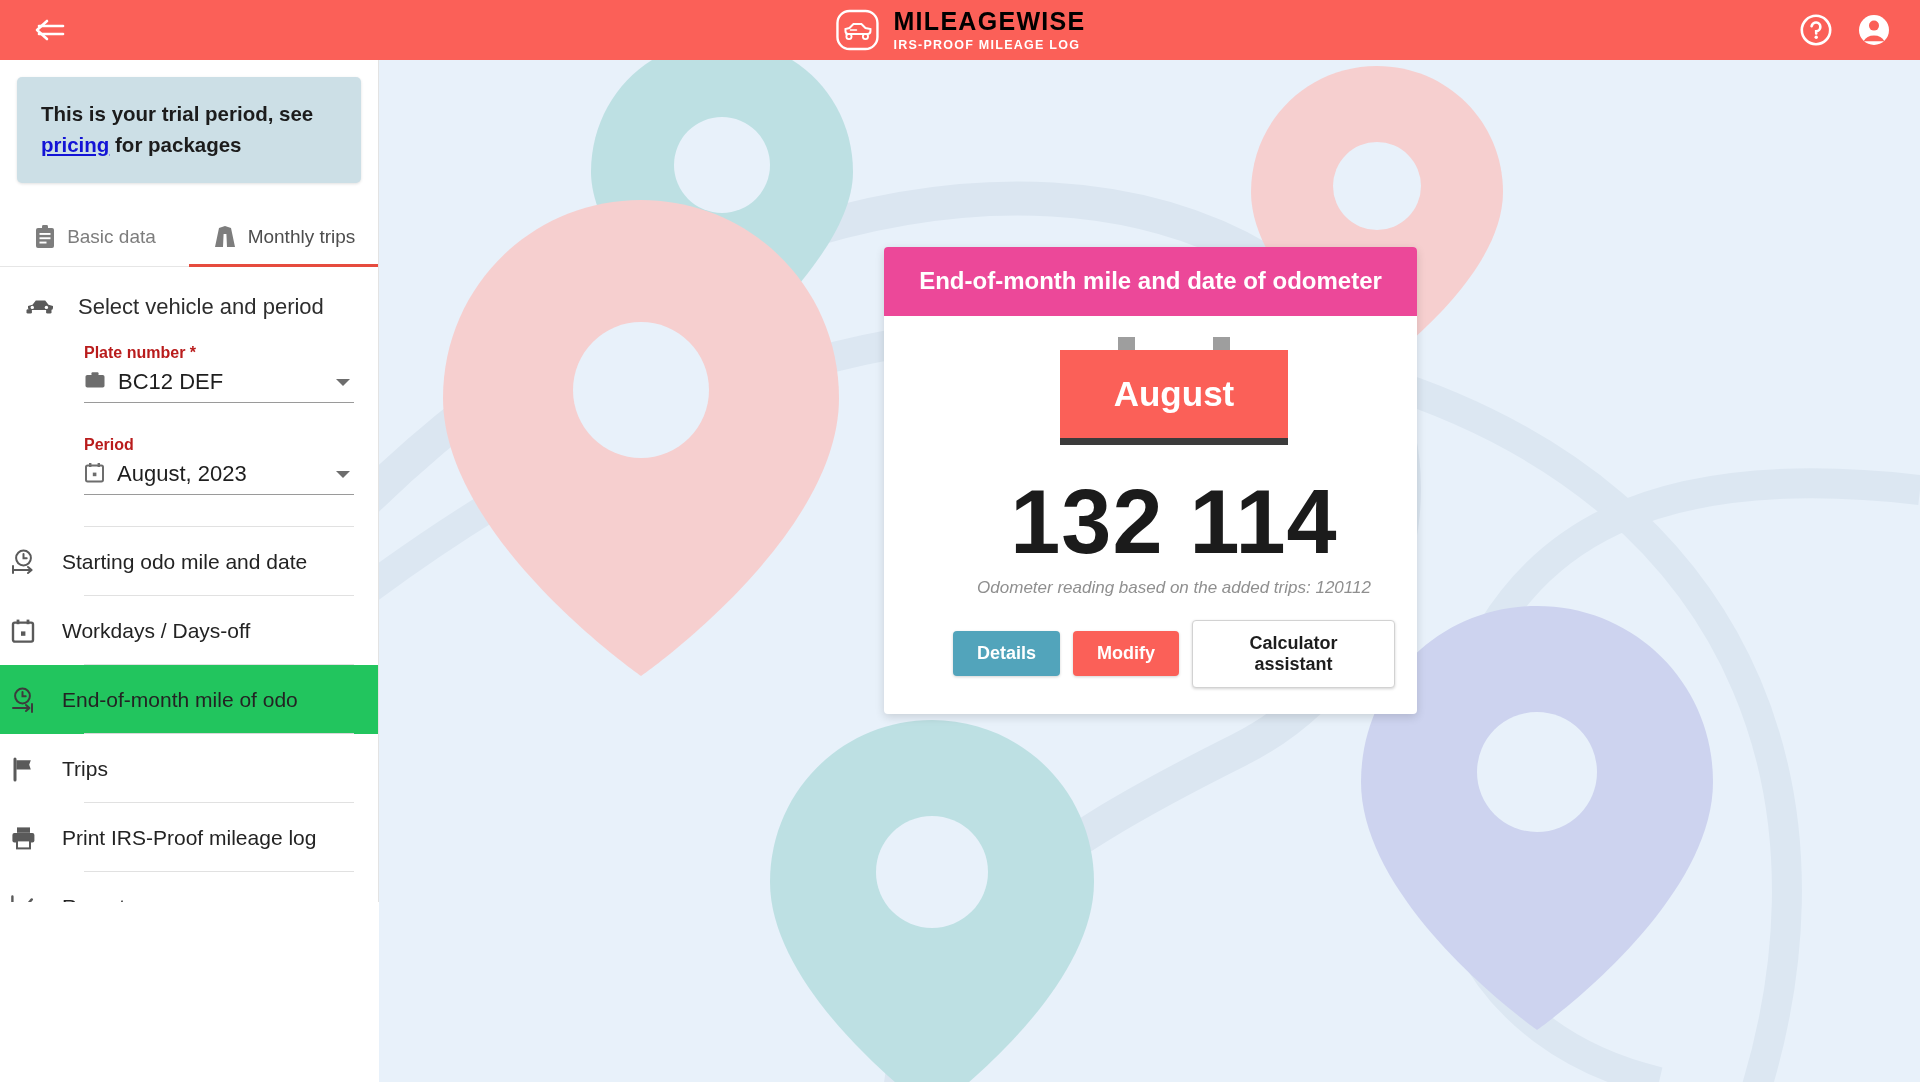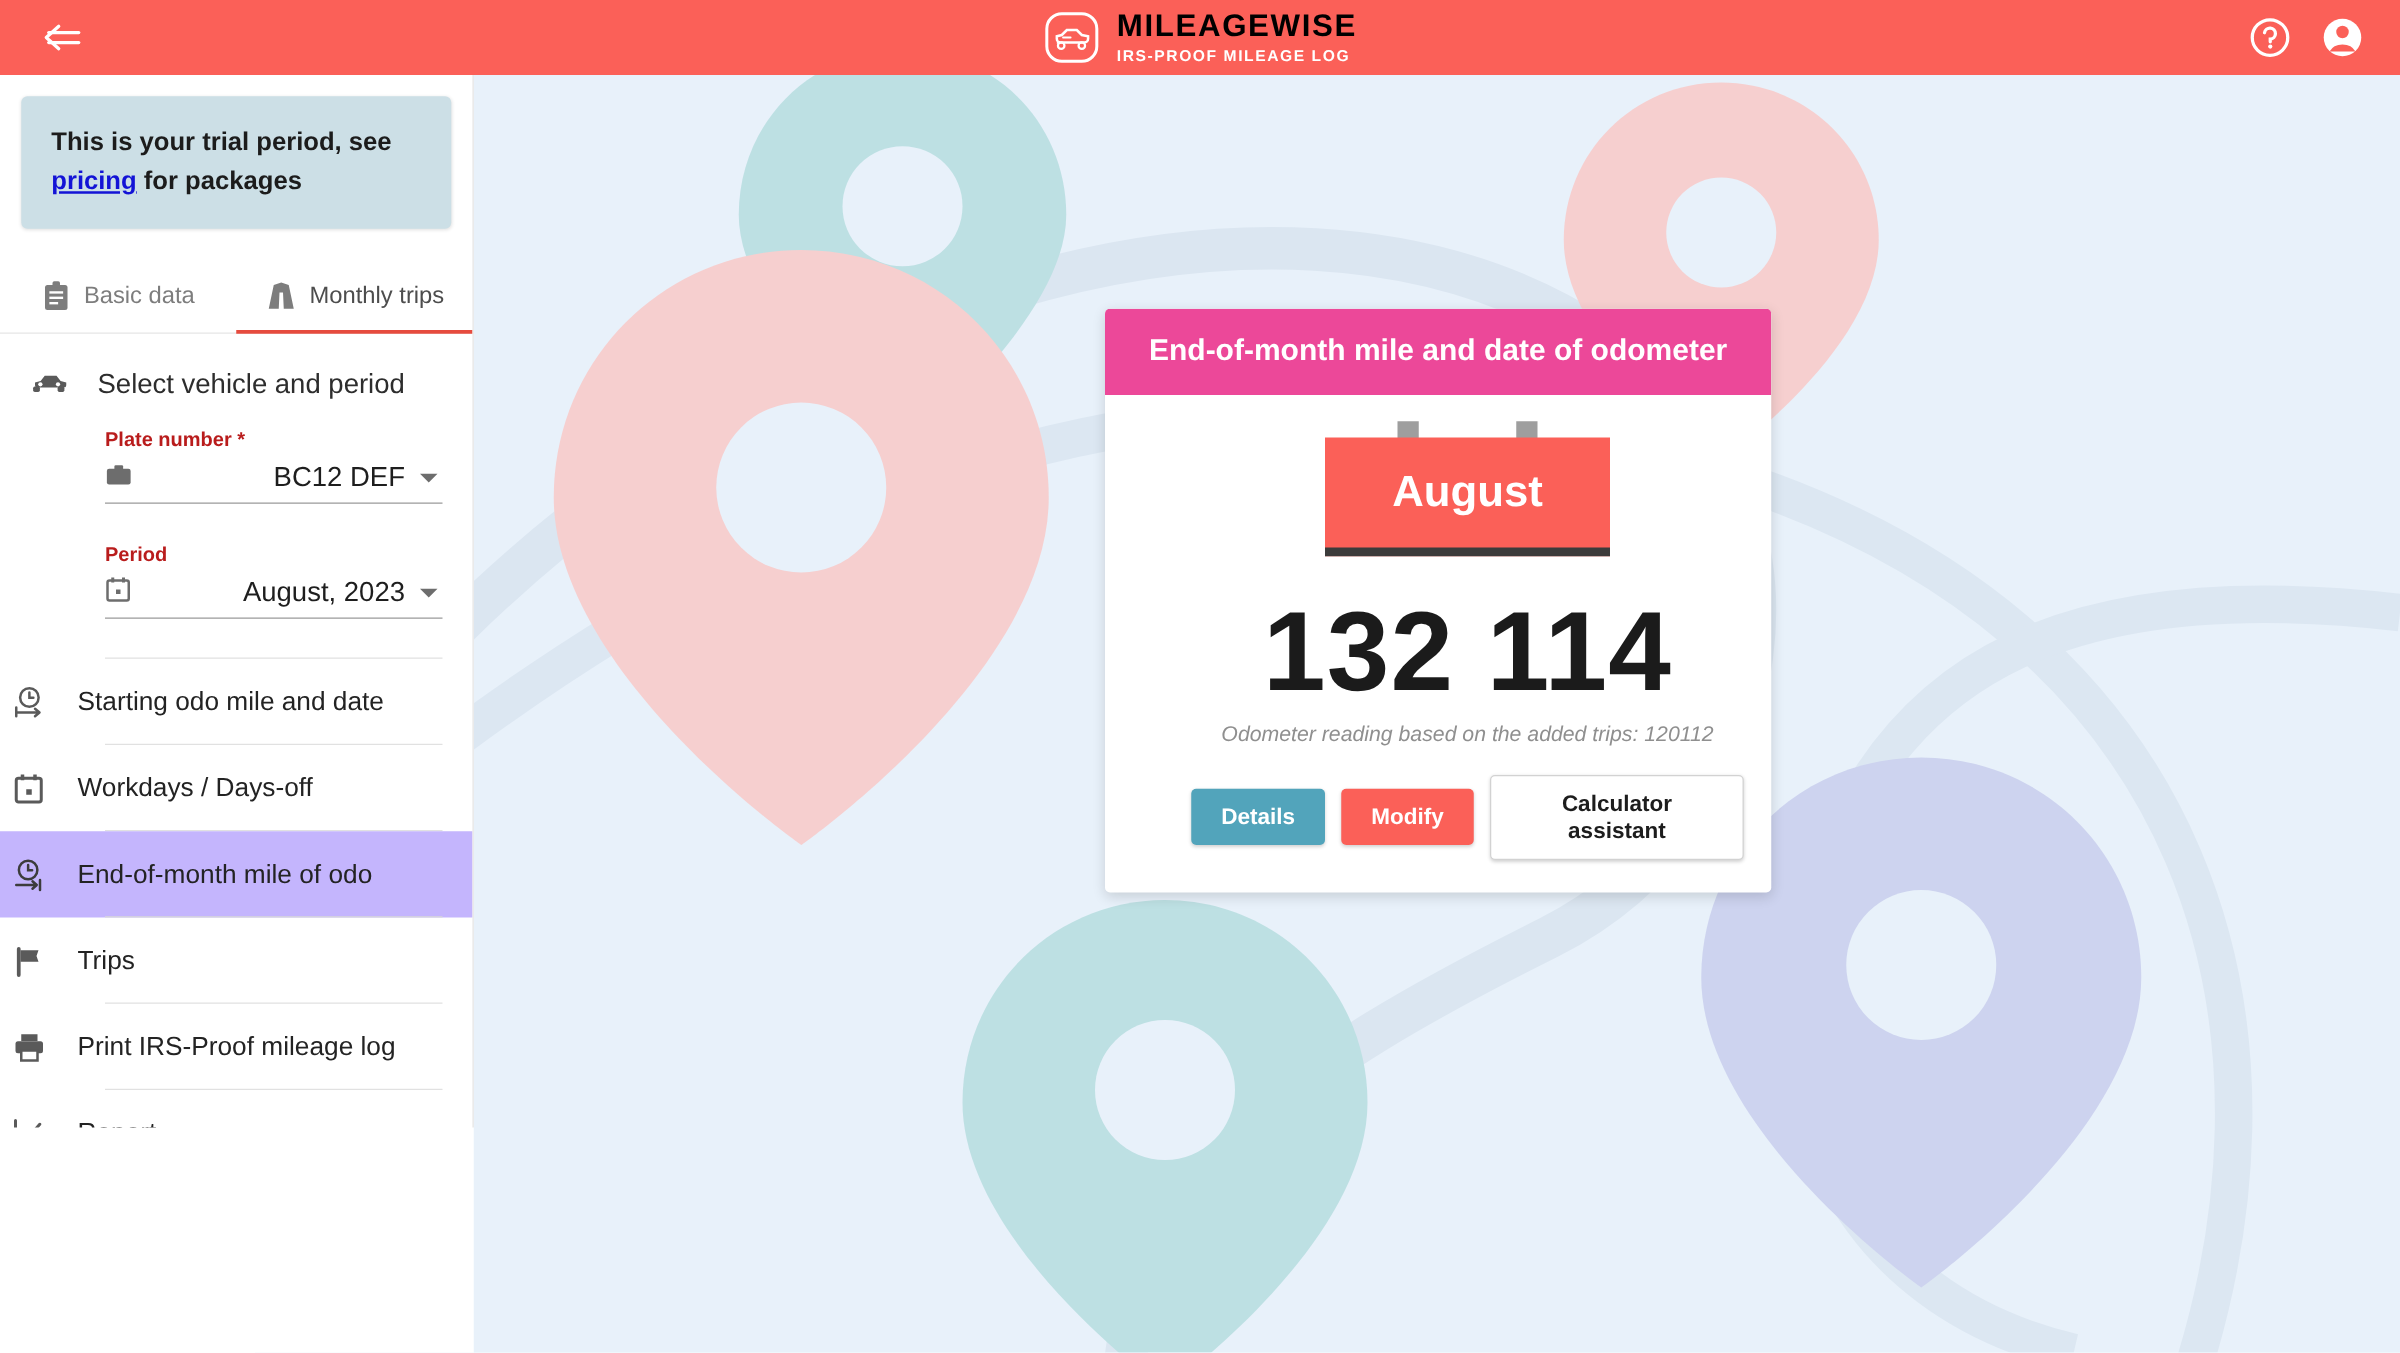--- a/index.html
+++ b/index.html
@@ -104,21 +104,21 @@
     position: relative;
   }
   .field + .field { margin-top: 33px; }
   .field-label {
     font-size: 16px; color: #b91c1c; margin-bottom: 7px; font-weight: bold;
   }
   .field-value-row {
     display: flex; align-items: center; gap: 12px;
   }
   .field-value {
-    font-size: 22px; color: #1e1e1e; flex: 1; text-align: right;
+    font-size: 22px; color: #1e1e1e; flex: 1;
   }
   .caret {
     width: 0; height: 0;
     border-left: 7px solid transparent;
     border-right: 7px solid transparent;
     border-top: 7px solid #6d6d6d;
     margin-right: 4px;
   }
 
   .nav-sep {
@@ -134,21 +134,21 @@
     position: relative;
   }
   .nav-item .nav-label {
     font-size: 21px; color: #232323;
   }
   .nav-item::after {
     content: ""; position: absolute; left: 84px; right: 24px; bottom: 0;
     height: 1px; background: #e1e1e1;
   }
   .nav-item.last::after { display: none; }
-  .nav-item.selected { background: #c4b5fd; }
+  .nav-item.selected { background: #22c55e; }
   .nav-item.selected::after { left: 84px; background: #d8d8d8; }
   .nav-icon {
     width: 30px; height: 30px; flex: 0 0 30px;
     display: flex; align-items: center; justify-content: center;
   }
 
   
   .main {
     position: absolute; top: 60px; left: 379px;
     width: 1541px; height: 1022px;

